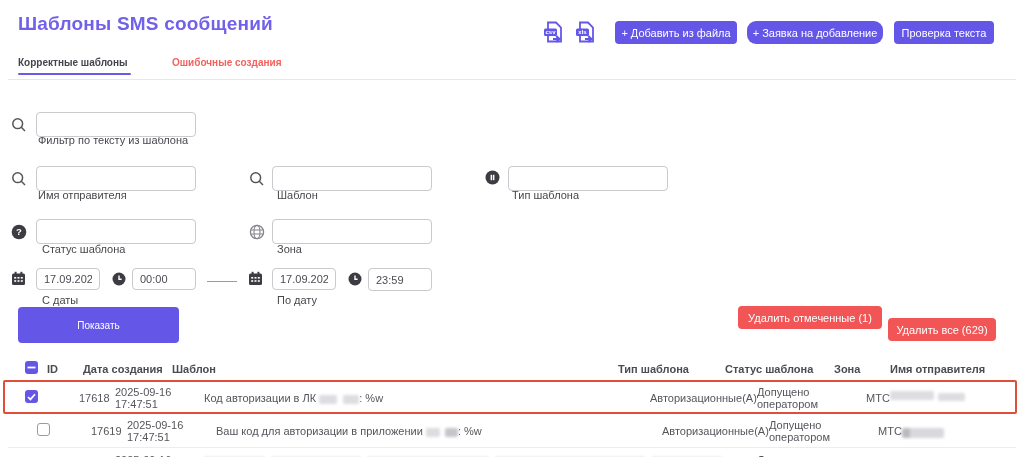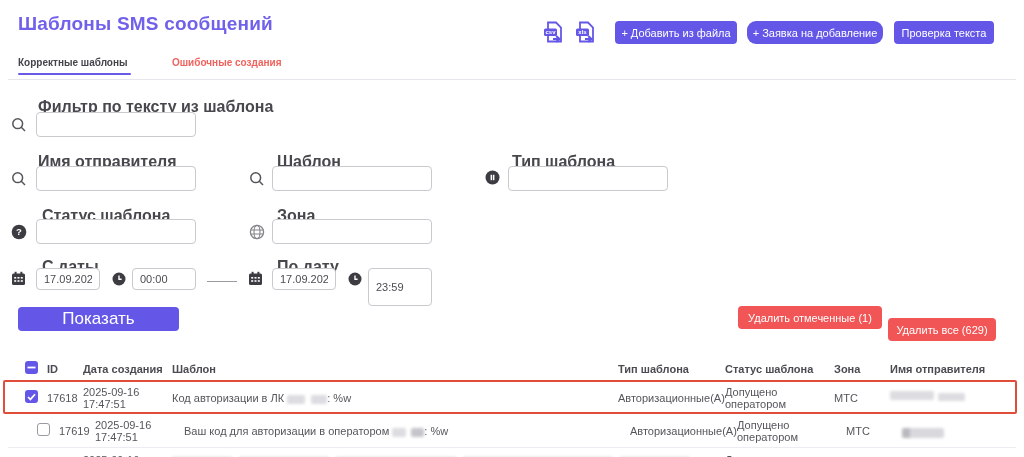--- a/index.html
+++ b/index.html
@@ -16,28 +16,28 @@
   .btn-red { background:#f25555; color:#fff; }
 
   
   .tab { font-size:10px; font-weight:700; cursor:pointer; }
   .tab-active { color:#44444b; }
   .tab-error { color:#f2625d; }
   .tab-underline { height:2px; background:#6a5ae8; border-radius:2px; }
   .tabs-divider { height:1px; background:#e6e6ec; }
 
   
-  .flabel { font-size:16px; font-weight:700; color:#47474d; }
+  .flabel { font-size:11px; font-weight:400; color:#47474d;margin-top:36px; }
   .finput { border:1px solid #c9c9ce; border-radius:4px; background:#fff; height:25px;
             font-family:inherit; font-size:11px; color:#4b4b52; padding:0 7px; outline:none; }
   .dash { height:1px; background:#9a9aa2; }
 
   
   .th { font-size:11px; font-weight:700; color:#4b4b52; }
-  .td { font-size:11px; color:#55555c; line-height:12px; }
+  .td { font-size:11px; color:#55555c; line-height:12px;margin-left:32px; }
   .cb { width:13px; height:13px; border-radius:3px; display:flex; align-items:center; justify-content:center; cursor:pointer; }
   .cb-on { background:#6457e8; }
   .cb-off { background:#fff; border:1.5px solid #9a9aa2; }
   .row-highlight { border:2px solid #e04e3a; border-radius:2px; pointer-events:none; }
   .blur-block { display:inline-block; background:#dcdce1; border-radius:2px; filter:blur(1.5px); vertical-align:middle; }
   .sep { height:1px; background:#ececf2; }
   .iconwrap { display:flex; align-items:center; justify-content:center; }
 </style>
 </head>
 <body>
@@ -171,23 +171,23 @@
         </g>
       </svg>
   </div>
   <input class="abs finput" style="left: 272px; top: 268px; width: 64px; height: 22px;" value="17.09.2025">
   <div class="abs iconwrap" style="left:348px;top:272px;">
     <svg width="14" height="14" viewBox="0 0 14 14">
         <circle cx="7" cy="7" r="6.5" fill="#3c3c42"></circle>
         <path d="M7 3.4 V7.2 H9.6" fill="none" stroke="#fff" stroke-width="1.4"></path>
       </svg>
   </div>
-  <input class="abs finput" style="left: 368px; top: 268px; width: 64px; height: 38px;" value="23:59">
-
-  <button class="abs btn btn-purple" style="left:18px;top:307px;width:161px;height:24px;font-size:17px;">Показать</button>
+  <input class="abs finput" style="left: 368px; top: 268px; width: 64px; height: 23px;" value="23:59">
+
+  <button class="abs btn btn-purple" style="left:18px;top:307px;width:161px;height:36px;font-size:10px;">Показать</button>
   <button class="abs btn btn-red" style="left:738px;top:306px;width:144px;height:23px;">Удалить отмеченные (1)</button>
   <button class="abs btn btn-red" style="left:888px;top:318px;width:108px;height:23px;">Удалить все (629)</button>
 
   <div class="abs cb cb-on" style="left:25px;top:361px;">
     <svg width="9" height="9" viewBox="0 0 9 9">
         <rect x="0.5" y="3.6" width="8" height="1.8" fill="#fff"></rect>
       </svg>
   </div>
   <div class="abs th" style="left:47px;top:363px;">ID</div>
   <div class="abs th" style="left:83px;top:363px;">Дата создания</div>
@@ -227,21 +227,21 @@
   <div class="abs row-highlight" style="left:3px;top:380px;width:1014px;height:34px;"></div>
 
   <div class="abs" style="left:12px;top:415px;width:872px;height:32px;">
     <div class="abs cb cb-off" style="left:25px;top:8px;"></div>
     <div class="abs td" style="left:47px;top:10px;">17619</div>
     <div class="abs td" style="left:83px;top:4px;">
       <div>2025-09-16</div>
         <div>17:47:51</div>
     </div>
     <div class="abs td" style="left:172px;top:10px;white-space:nowrap;">
-      <span>Ваш код для авторизации в оператором</span>
+      <span>Ваш код для авторизации в приложении</span>
       <span class="blur-block" style="width:14px;height:9px;"></span>
       <span class="blur-block" style="width:13px;height:9px;margin-left:2px;background:#c4c4ca;"></span><span>: %w</span>
     </div>
     <div class="abs td" style="left:618px;top:10px;">Авторизационные(А)</div>
     <div class="abs td" style="left:725px;top:4px;">
       <div>Допущено</div>
         <div>оператором</div>
     </div>
     <div class="abs td" style="left:834px;top:10px;">МТС</div>
     <div class="abs" style="left:890px;top:8px;">

